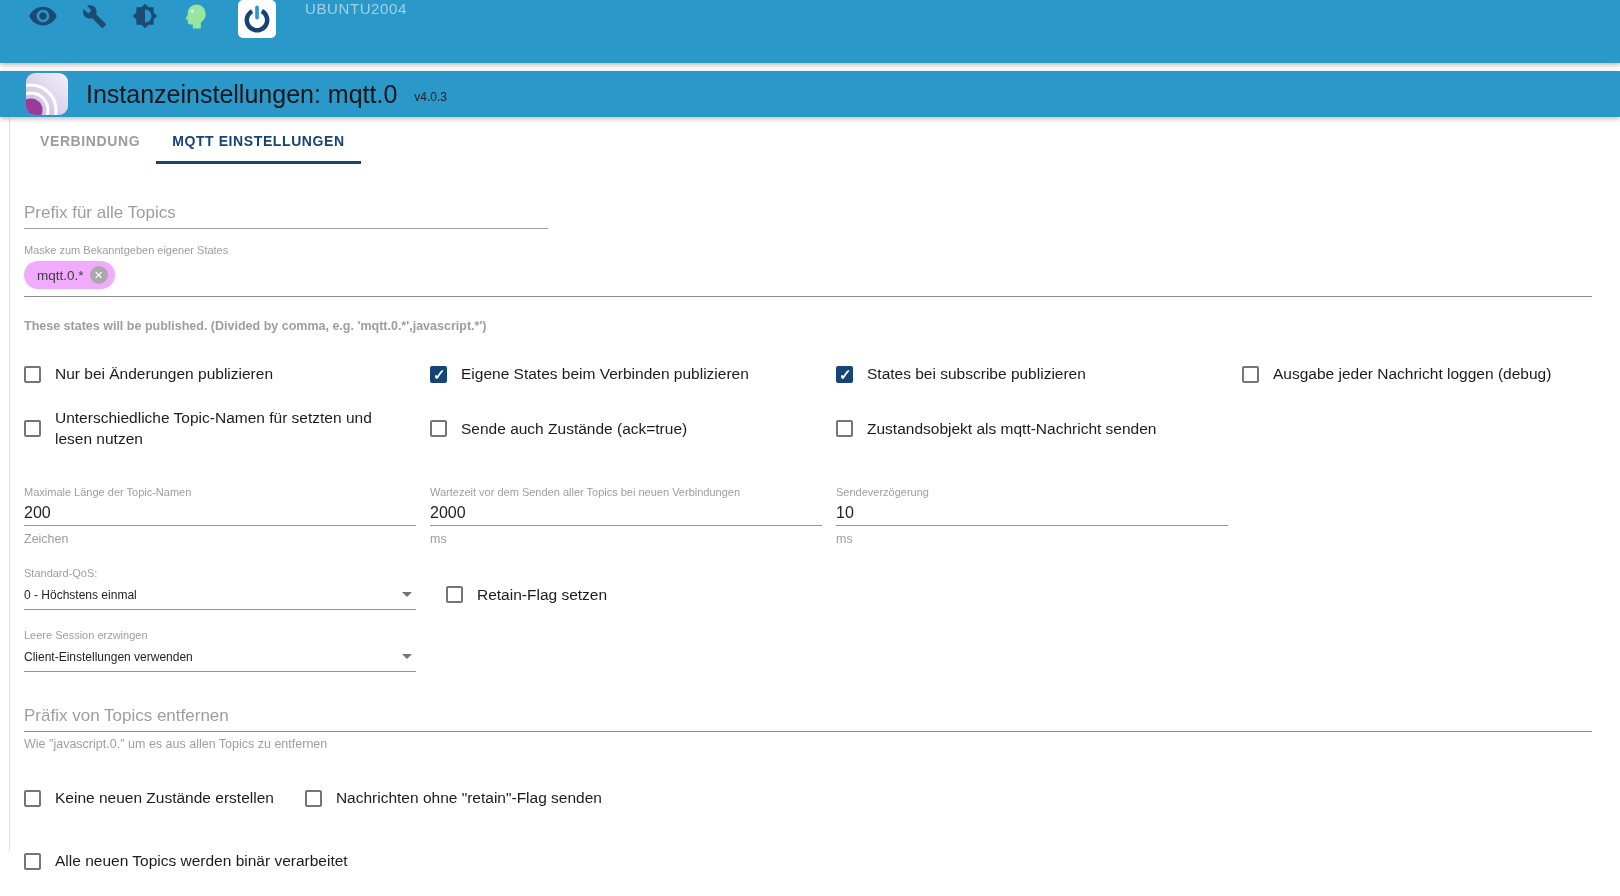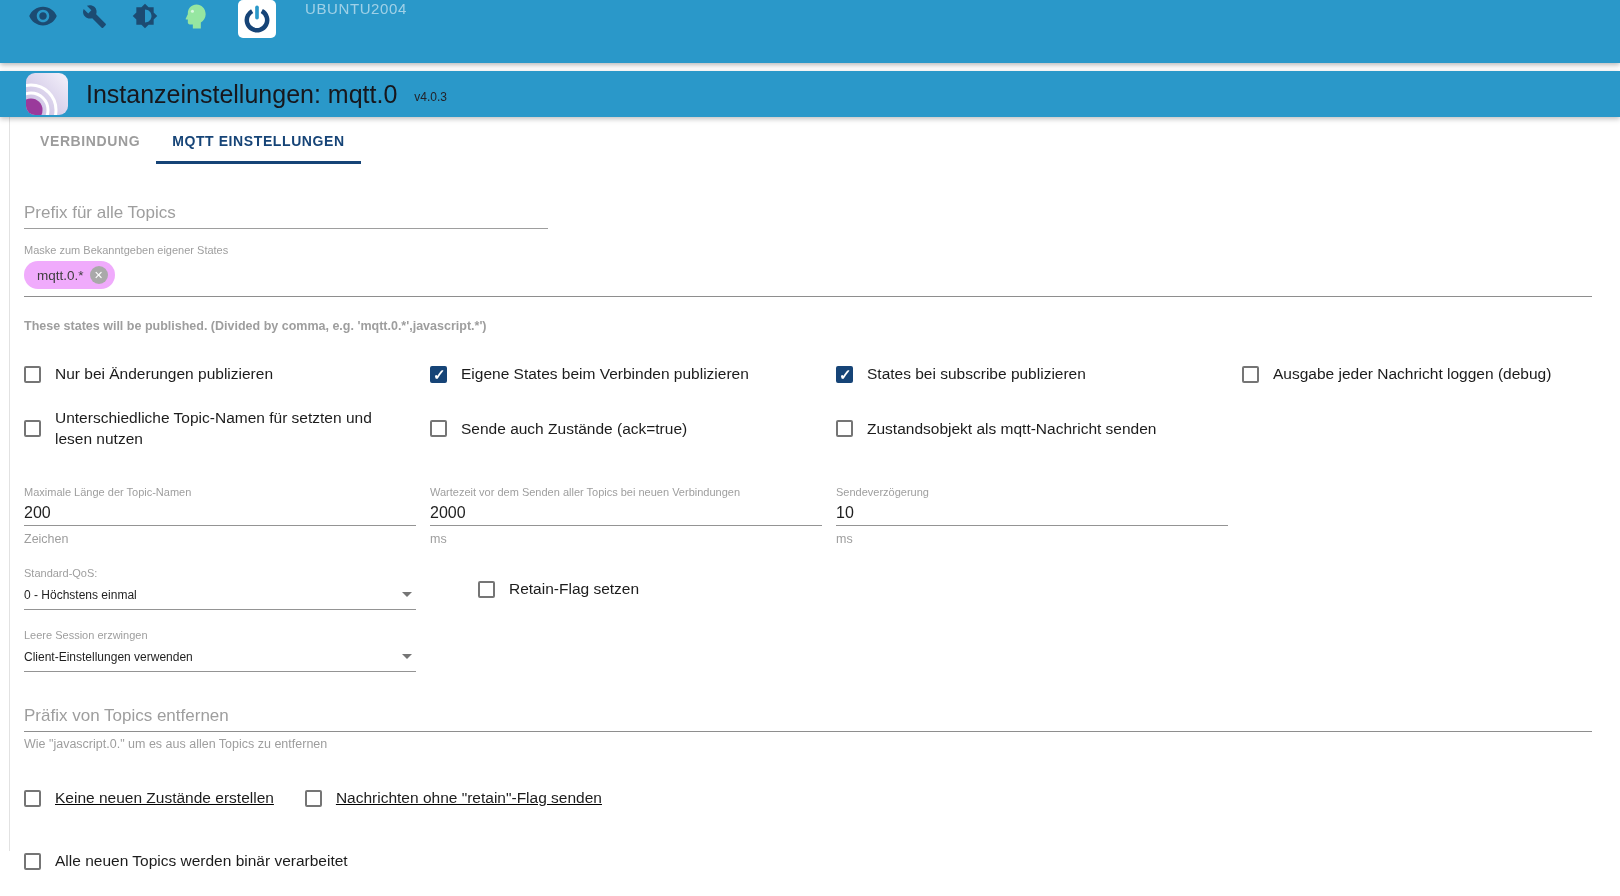--- a/index.html
+++ b/index.html
@@ -82,37 +82,37 @@
   .numcell { padding-right:14px; }
   .numcell .lbl { min-height:30px; display:flex; align-items:flex-end;
     line-height:1.2; }
   .num-input { display:block; width:100%; border:none; outline:none;
     font-family:"Liberation Sans", sans-serif; font-size:16px; color:#1f1f1f;
     background:transparent; height:24px; margin-top:2px; }
   .numcell .underline { margin-top:0; }
   .numcell .helper { margin-top:6px; }
 
   
-  .selrow { display:flex; align-items:flex-start; margin-top:21px;gap:32px; }
+  .selrow { display:flex; align-items:center; margin-top:21px; }
   .select-field { width:392px; cursor:pointer; }
   .select-value { display:flex; align-items:center; font-size:12px; color:#1f1f1f;
     height:26px; margin-top:5px; padding-bottom:4px; border-bottom:1px solid #949494; }
   .select-value .val { flex:1 1 auto; }
   .arrow { width:0; height:0; border-left:5px solid transparent;
     border-right:5px solid transparent; border-top:5px solid #757575;
     margin-right:4px; }
   .sel-side { display:flex; align-items:center; margin-left:30px; margin-top:12px; }
   .selrow2 { margin-top:19px; }
 
   
   .remove-prefix { margin-top:29px; width:1568px; border-bottom:1px solid #8e8e8e; }
   .remove-helper { margin-top:5px; }
 
   
-  .cbrow3 { display:flex; align-items:flex-end; margin-top:37px;text-decoration:underline; }
+  .cbrow3 { display:flex; align-items:flex-end; margin-top:37px; }
   .cbrow3 .cbcell { padding-right:0; }
   .cbrow3 .gap { width:31px; }
   .cbrow4 { display:flex; align-items:center; margin-top:42px; }
 </style>
 </head>
 <body>
 
 <div class="topbar">
   <span class="icon-btn">
     <svg width="30" height="30" viewBox="0 0 24 24" fill="#1c4b72">

